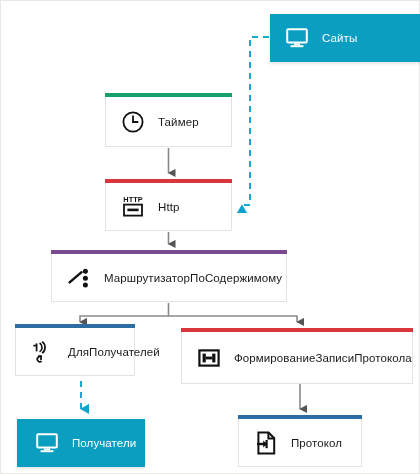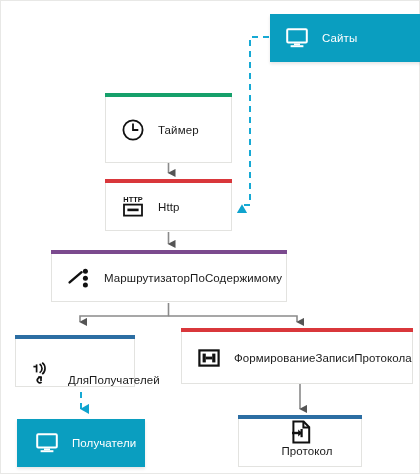--- a/index.html
+++ b/index.html
@@ -50,27 +50,27 @@
   }
   
   .node.filled{
     border:none;
     box-shadow:0 2px 3px rgba(0,0,0,.10);
   }
   .node.filled .lbl{color:#ffffff;}
 
   
   #n-sites   {left:269px;top:13px;  width:152px;height:48px;}
-  #n-timer   {left:104px;top:96px;  width:127px;height:66px;}
+  #n-timer   {left:104px;top:96px;  width:127px;height:50px;}
   #n-http    {left:104px;top:182px; width:127px;height:48px;}
   #n-router  {left:50px; top:253px; width:236px;height:48px;}
-  #n-forrcpt {left:14px; top:338px; width:120px;height:48px;align-items:flex-end;}
+  #n-forrcpt {left:14px; top:327px; width:120px;height:48px;}
   #n-proto   {left:180px;top:331px; width:232px;height:52px;}
   #n-rcpts   {left:16px; top:418px; width:128px;height:48px;padding-left:17px;}
-  #n-log     {left:237px;top:418px; width:124px;height:48px;flex-direction:column;}
+  #n-log     {left:237px;top:418px; width:124px;height:48px;}
 </style>
 </head>
 <body>
 
 <div id="canvas">
 
   <svg id="wires" viewBox="0 0 420 474" width="420" height="474" xmlns="http://www.w3.org/2000/svg">
     <defs>
       <marker id="ah-solid" markerWidth="9" markerHeight="9" refX="4.5" refY="7.6" orient="auto" markerUnits="userSpaceOnUse">
         <path d="M0.4,0.6 L8.6,0.6 L4.5,8.4 Z" fill="#555555"></path>

